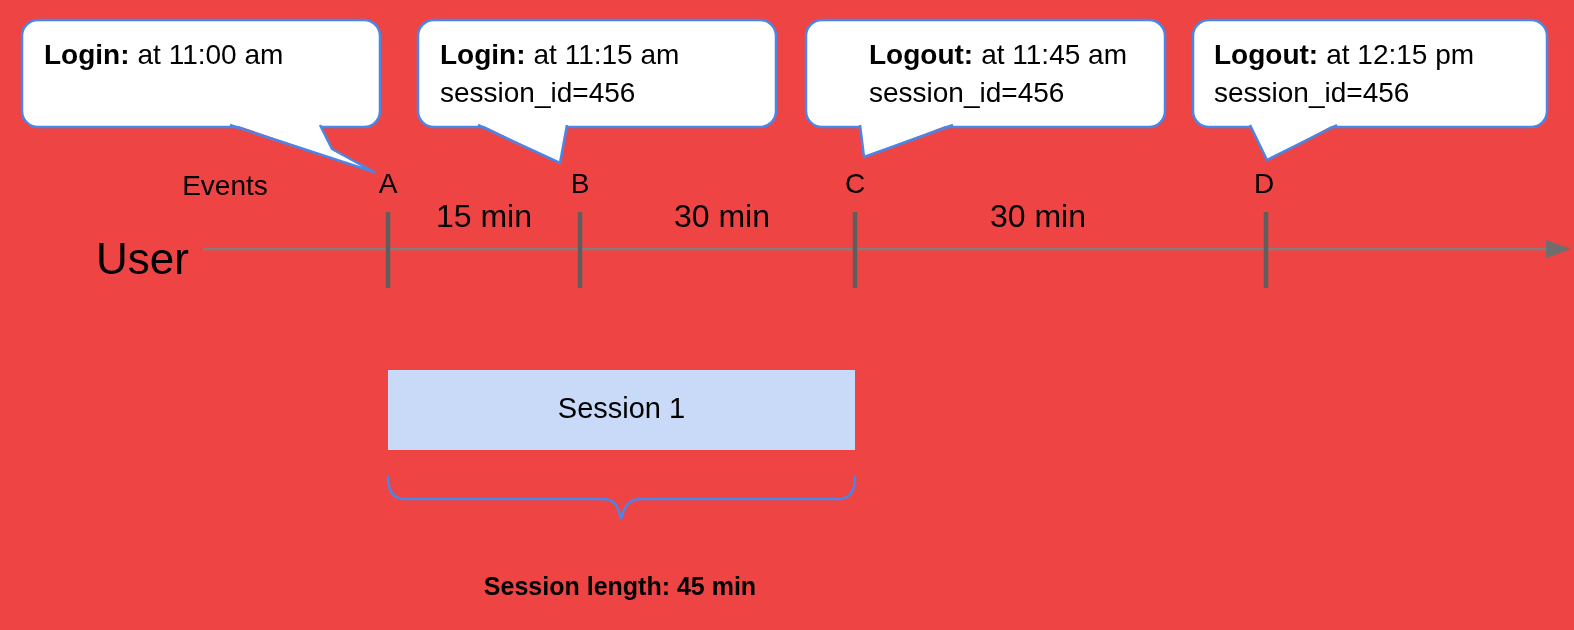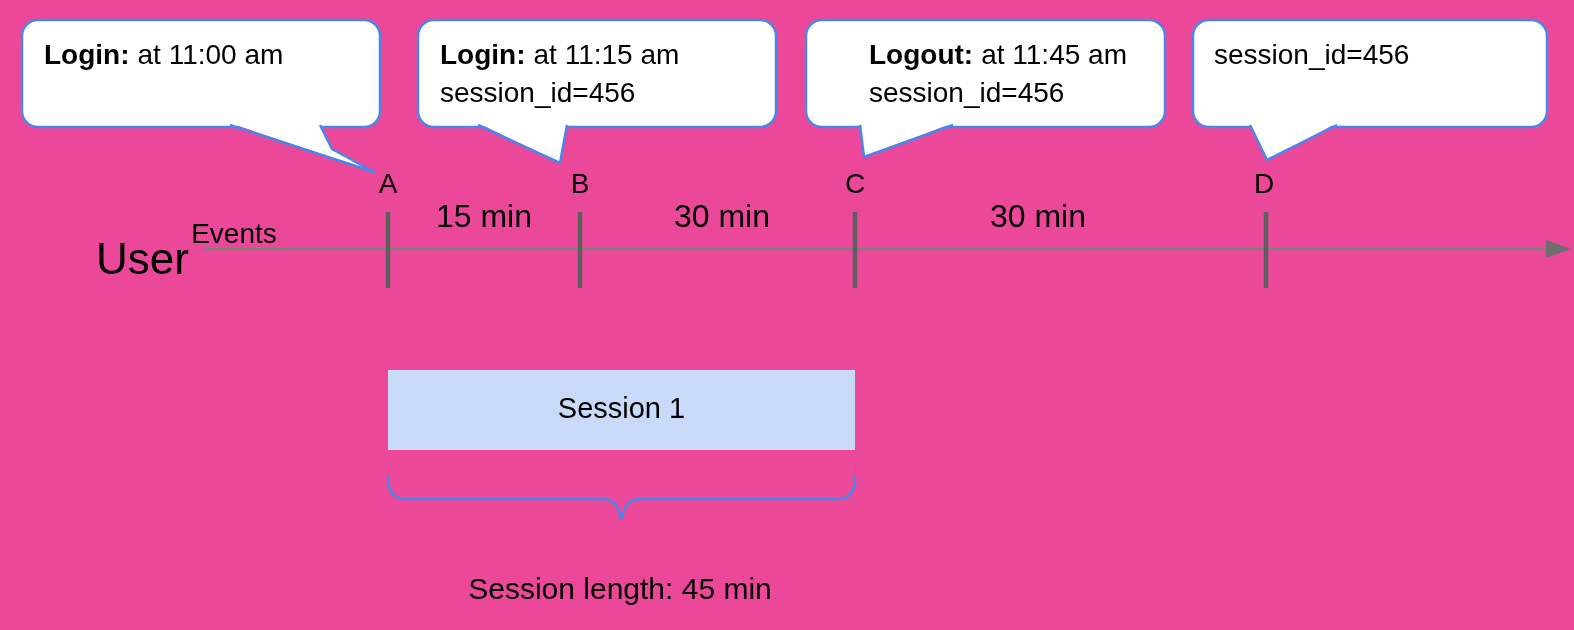--- a/index.html
+++ b/index.html
@@ -1,20 +1,20 @@
 <!DOCTYPE html>
 <html><head>
 <meta charset="utf-8">
 <style>
   html, body { margin: 0; padding: 0; background: #ffffff; }
   #stage {
     position: relative;
     width: 1574px;
     height: 630px;
-    background: #ec4899;
+    background: #ef4444;
     font-family: "Liberation Sans", "DejaVu Sans", sans-serif;
     color: #000000;
     overflow: hidden;
   }
   #shapes { position: absolute; left: 0; top: 0; }
   .abs { position: absolute; }
   .bubble-text {
     position: absolute;
     top: 36px;
     font-size: 28px;
@@ -28,21 +28,21 @@
   .marker-letter { font-size: 28px; top: 168px; }
   .interval-label { font-size: 32px; top: 198px; color: #000000; }
   .events-label { font-size: 28px; top: 170px; }
   .user-label { font-size: 44px; left: 96px; top: 234px; }
   .session-box-label {
     position: absolute;
     left: 388px; top: 370px; width: 467px; height: 76px;
     display: flex; align-items: center; justify-content: center;
     font-size: 29px;
   }
-  .session-length-label { font-size: 30px; top: 572px; left: 620px; }
+  .session-length-label { font-size: 25px; top: 572px; left: 620px; font-weight: bold; }
 </style>
 </head>
 <body>
 
 <div id="stage">
 
   <svg id="shapes" width="1574" height="630" viewBox="0 0 1574 630">
 
     <rect x="22" y="20" width="358" height="107" rx="16" ry="16" fill="#ffffff" stroke="#4a86e8" stroke-width="2.5"></rect>
     <path d="M230,123 L374,172 L332,149 L320,123 Z" fill="#ffffff" stroke="none"></path>
@@ -82,24 +82,25 @@
     <div><b>Login:</b><span class="time">at 11:15 am</span></div>
     <div>session_id=456</div>
   </div>
 
   <div class="bubble-text" style="left:828px;margin-left:41px;">
     <div><b>Logout:</b><span class="time">at 11:45 am</span></div>
     <div>session_id=456</div>
   </div>
 
   <div class="bubble-text" style="left:1214px;">
+    <div><b>Logout:</b><span class="time">at 12:15 pm</span></div>
     <div>session_id=456</div>
   </div>
 
-  <div class="abs centered events-label" style="left:234px;margin-top:48px;">Events</div>
+  <div class="abs centered events-label" style="left:225px;">Events</div>
   <div class="abs user-label">User</div>
 
   <div class="abs centered marker-letter" style="left:388px;">A</div>
   <div class="abs centered marker-letter" style="left:580px;">B</div>
   <div class="abs centered marker-letter" style="left:855px;">C</div>
   <div class="abs centered marker-letter" style="left:1264px;">D</div>
 
   <div class="abs centered interval-label" style="left:484px;">15 min</div>
   <div class="abs centered interval-label" style="left:722px;">30 min</div>
   <div class="abs centered interval-label" style="left:1038px;">30 min</div>

